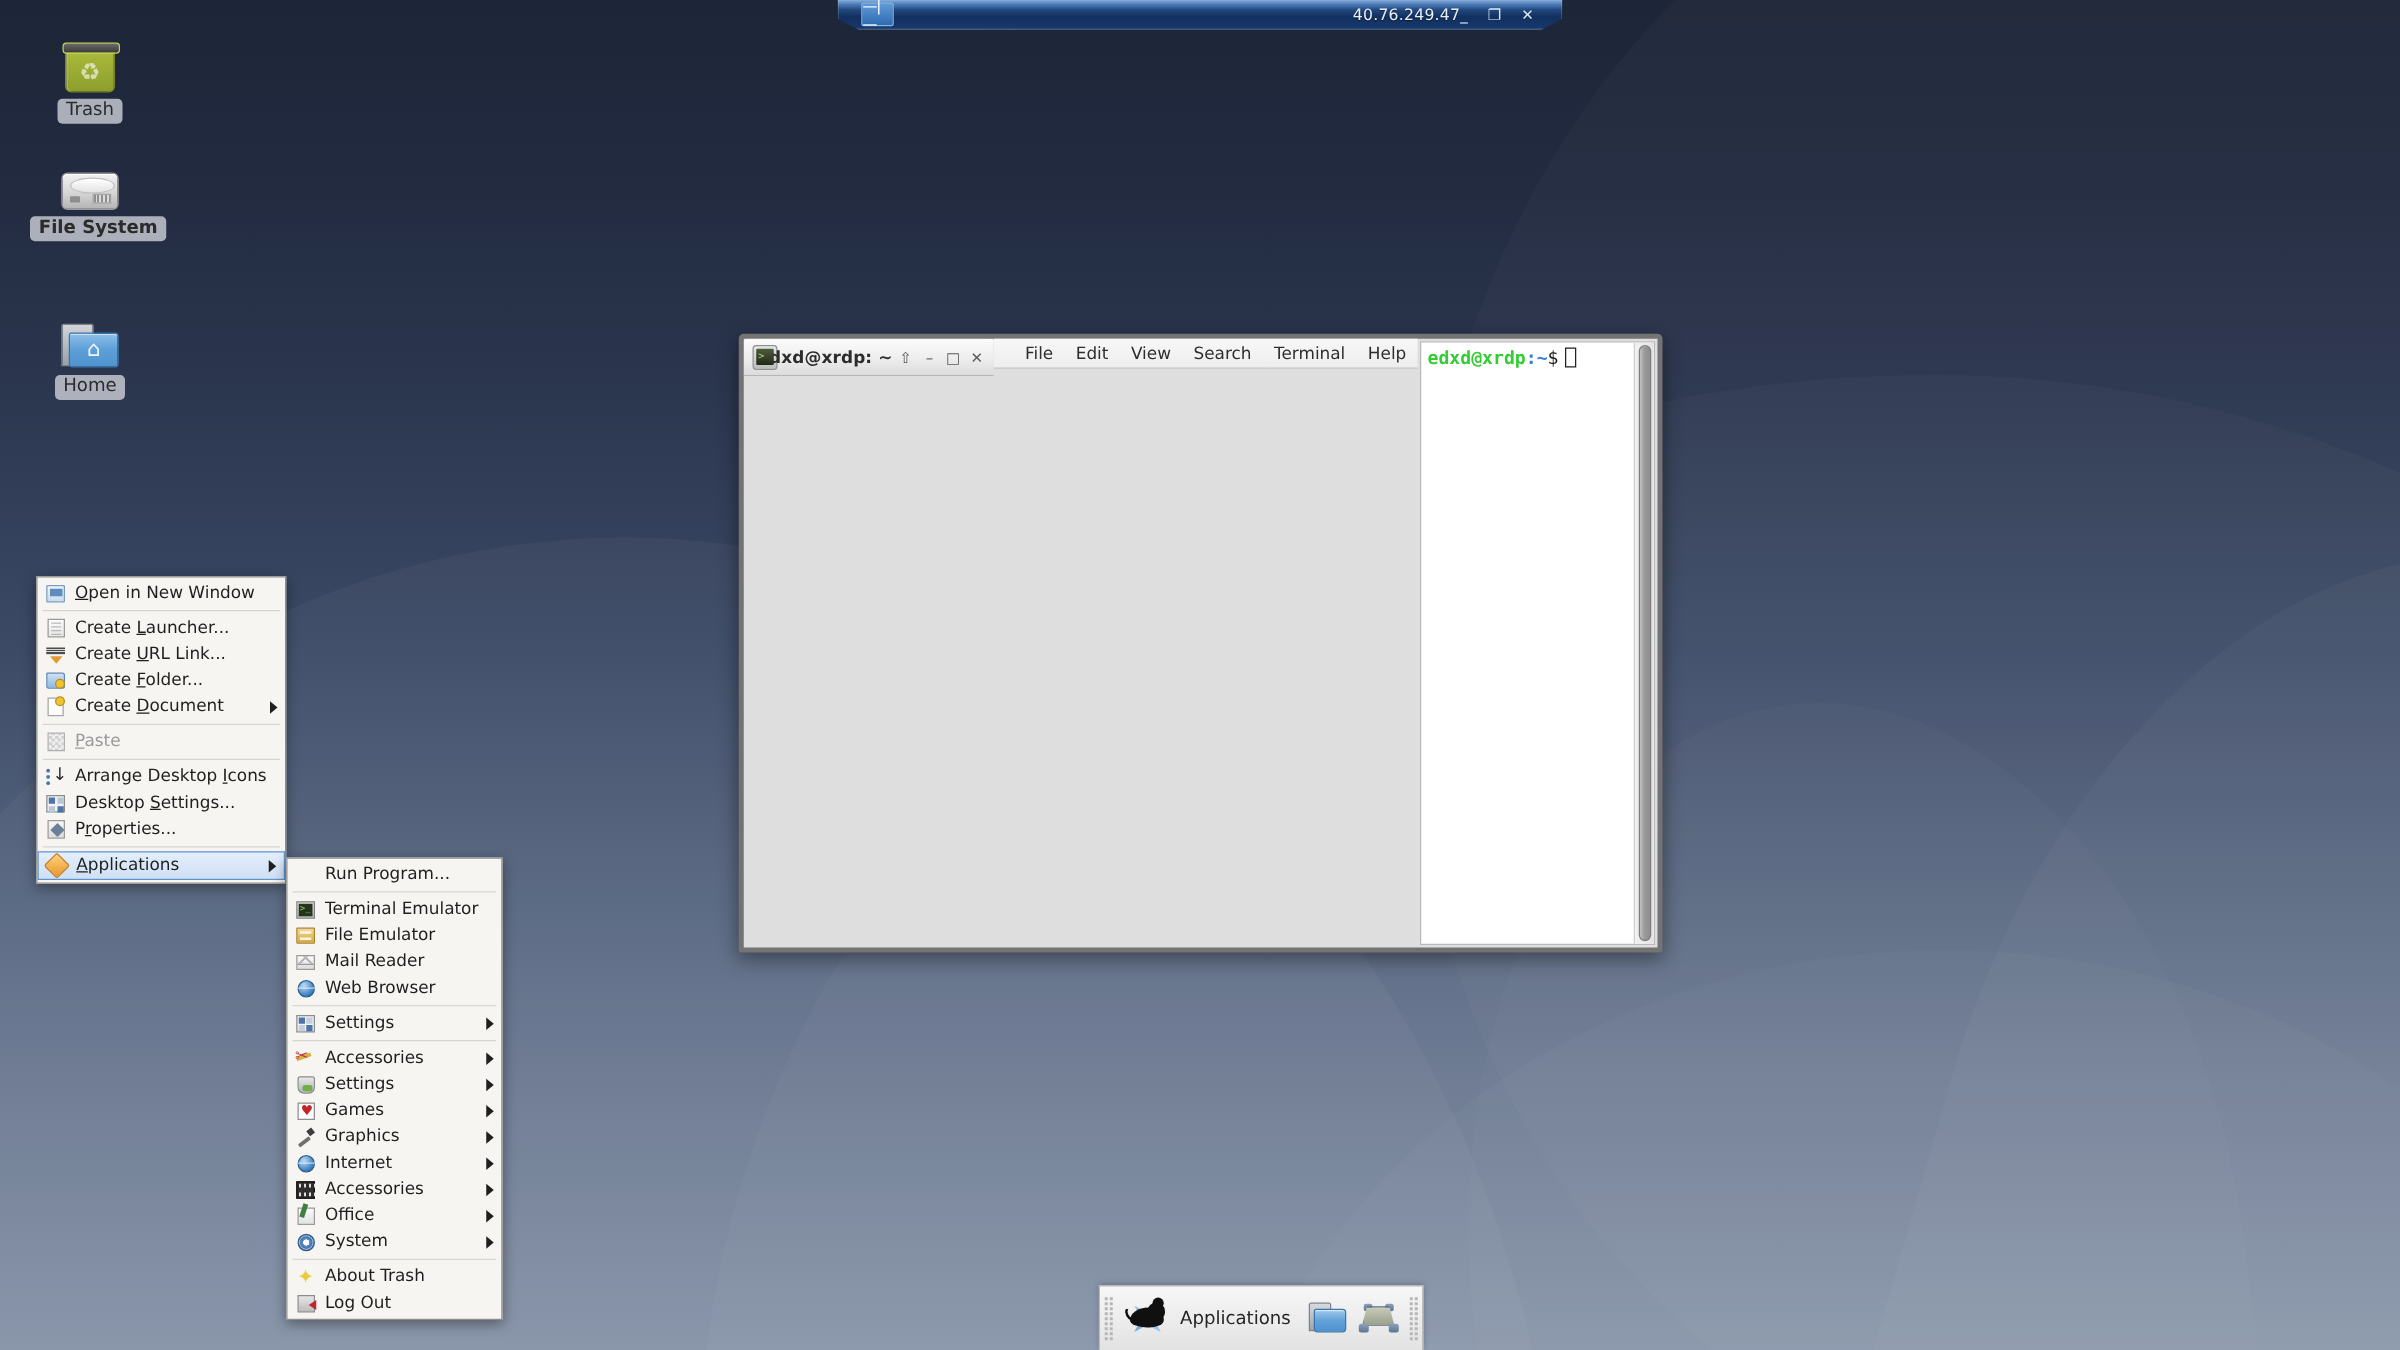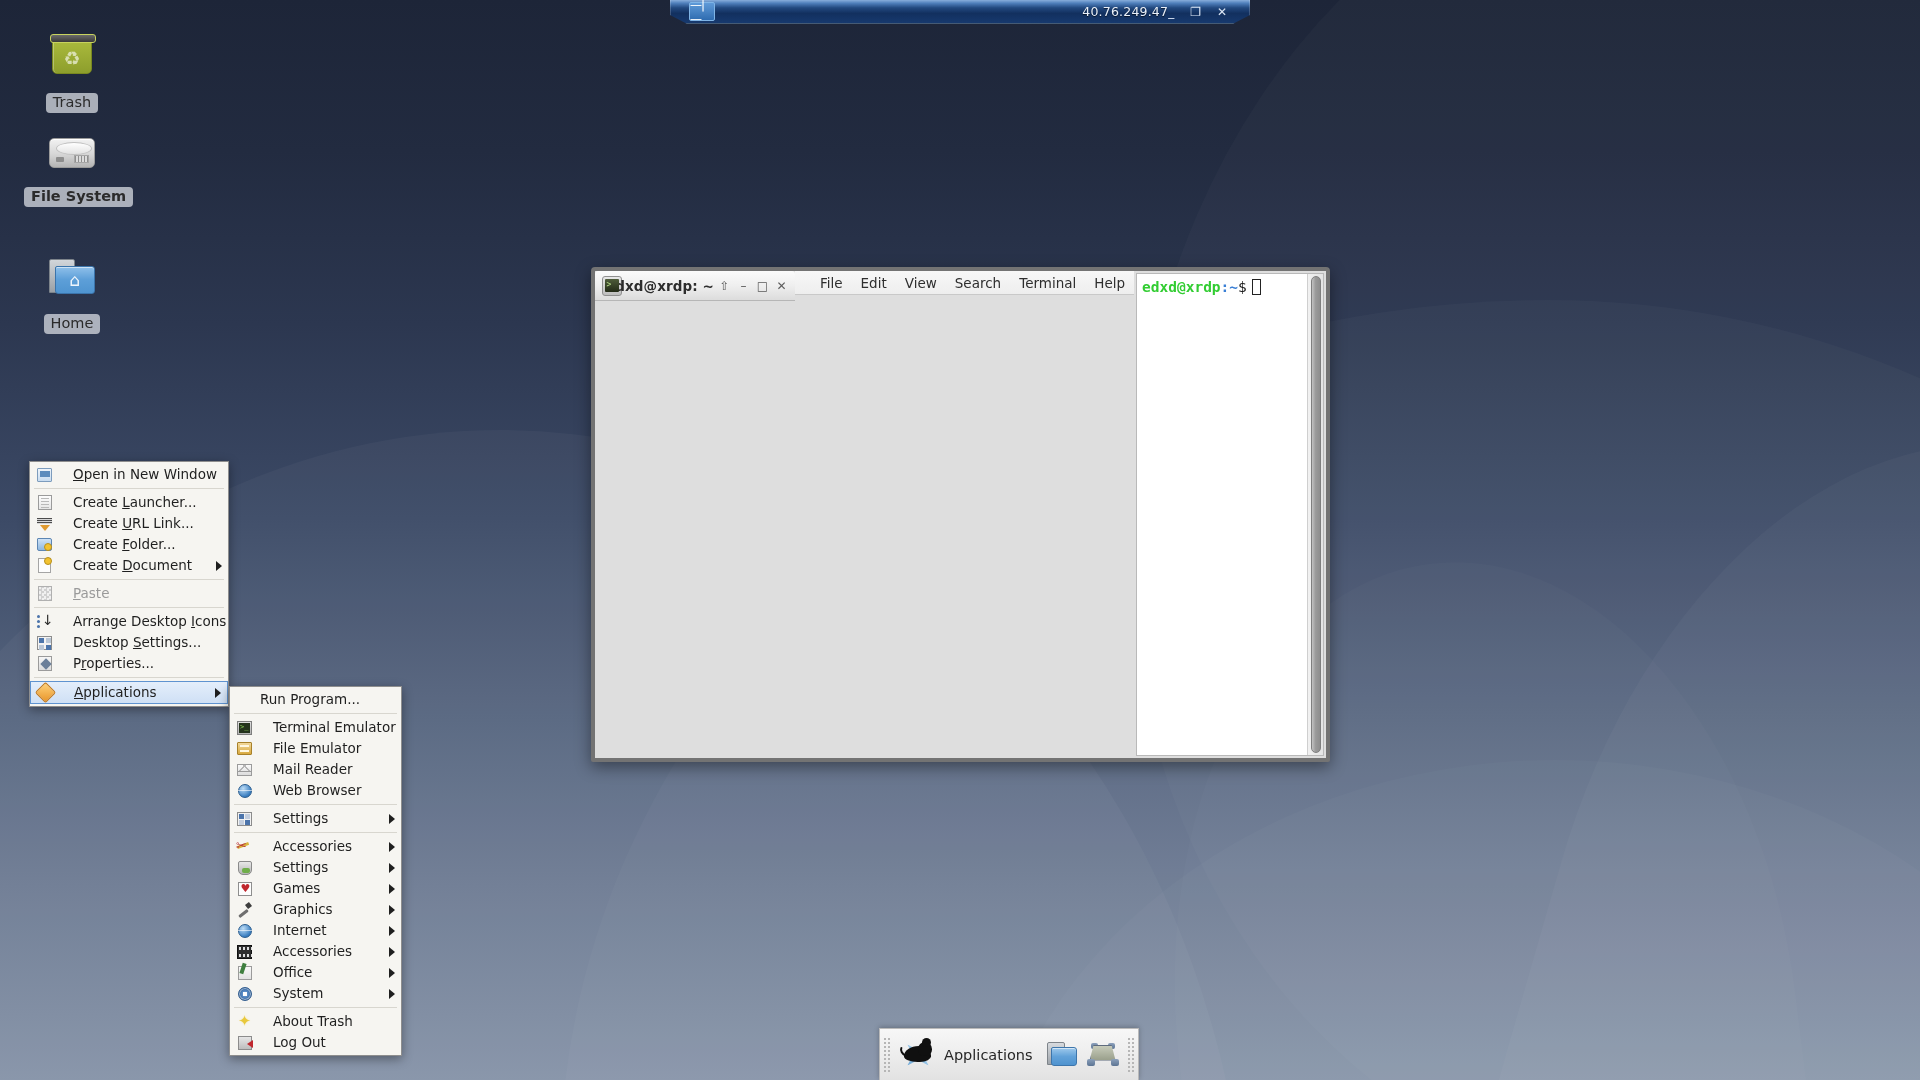--- a/index.html
+++ b/index.html
@@ -73,21 +73,21 @@
     width: 96px;
     text-align: center;
     cursor: default;
   }
   .desk-icon .glyph {
     height: 52px;
     display: flex; align-items: flex-end; justify-content: center;
   }
   .desk-icon .lbl {
     display: inline-block;
-    margin-top: 19px;
+    margin-top: 5px;
     font-size: 14.5px;
     color: #2b2b2b;
     background: rgba(205,209,216,0.80);
     border-radius: 4px;
     padding: 1px 7px 2px;
     line-height: 17px;
     white-space: nowrap;
   }
 
   
@@ -299,21 +299,20 @@
   }
   #ctxmenu { left: 29px; top: 461px; width: 200px; }
   #appsmenu { left: 229px; top: 686px; width: 173px; z-index: 61; }
 
   .xitem {
     display: flex; align-items: center;
     height: 21px;
     padding: 0 6px 0 6px;
     cursor: pointer;
     white-space: nowrap;
-    gap: 13px;
   }
   .xitem .ic {
     width: 17px; height: 17px; margin-right: 7px;
     flex: 0 0 17px;
     display:flex; align-items:center; justify-content:center;
     font-size: 12px; line-height: 12px;
   }
   .xitem .tx { flex: 1; line-height: 17px; }
   .xitem .tx u { text-decoration: underline; }
   .xitem .arw {

